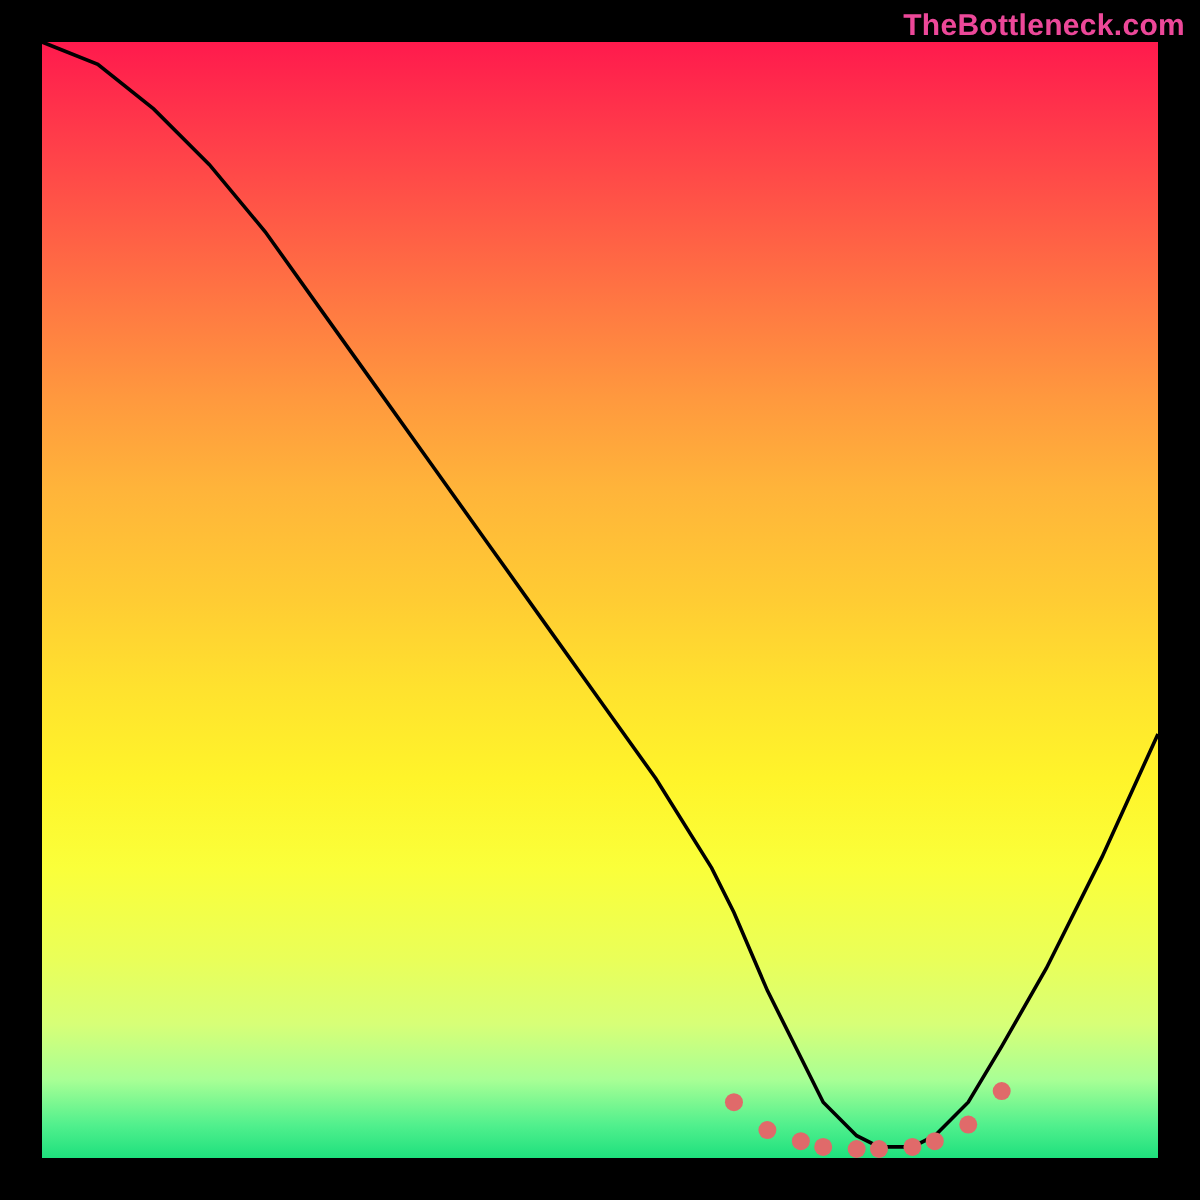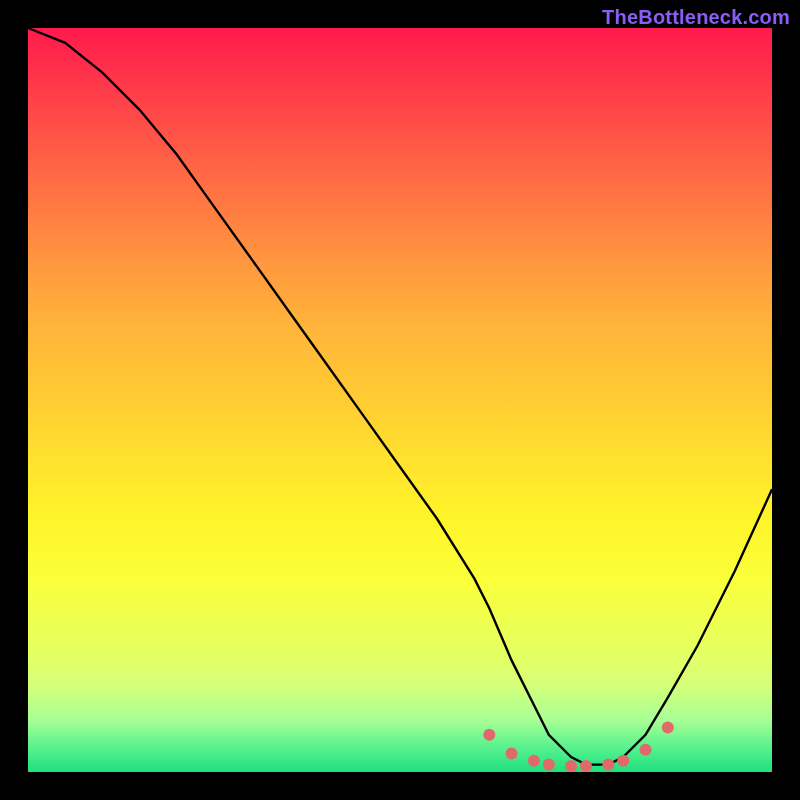--- a/index.html
+++ b/index.html
@@ -14,21 +14,21 @@
   .frame {
     position: relative;
     width: 800px;
     height: 800px;
     background: #000;
   }
   .watermark {
     position: absolute;
     top: 6px;
     right: 10px;
-    color: #8b5cf6;
+    color: #ec4899;
     font-size: 20px;
     font-weight: 600;
     letter-spacing: 0.2px;
   }
   .plot-area {
     position: absolute;
     left: 28px;
     top: 28px;
     width: 744px;
     height: 744px;

